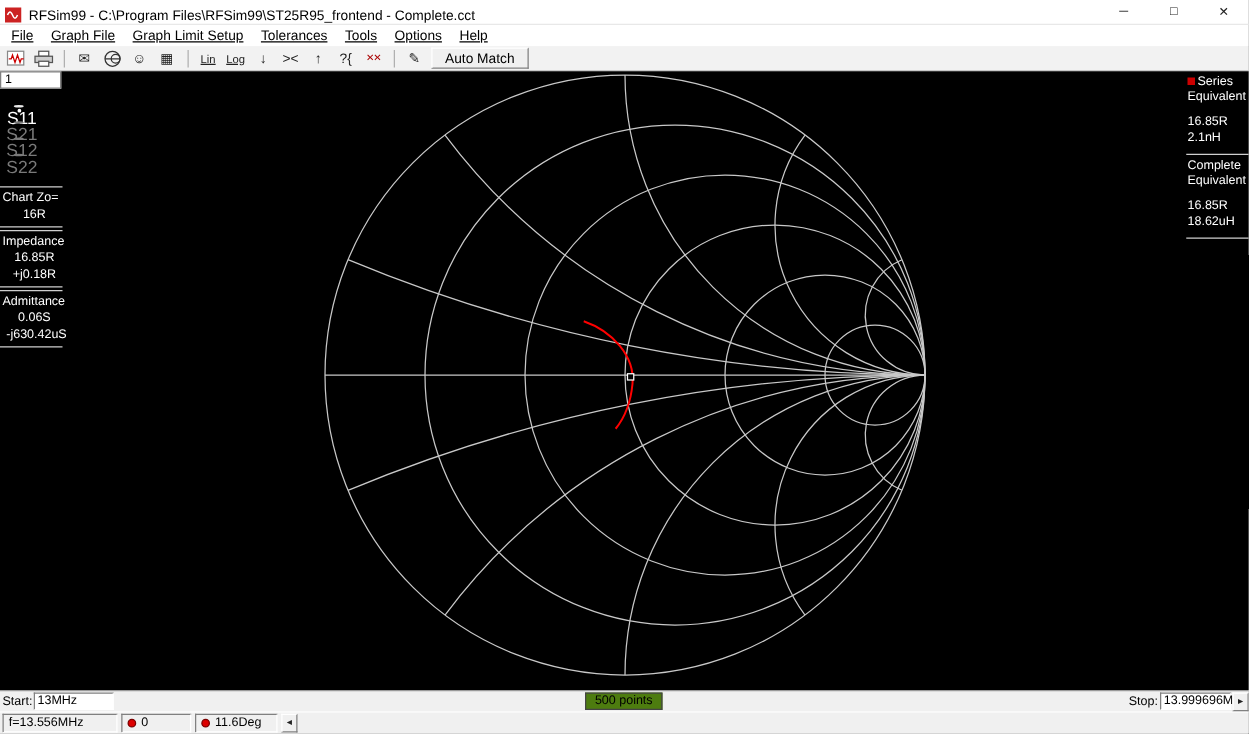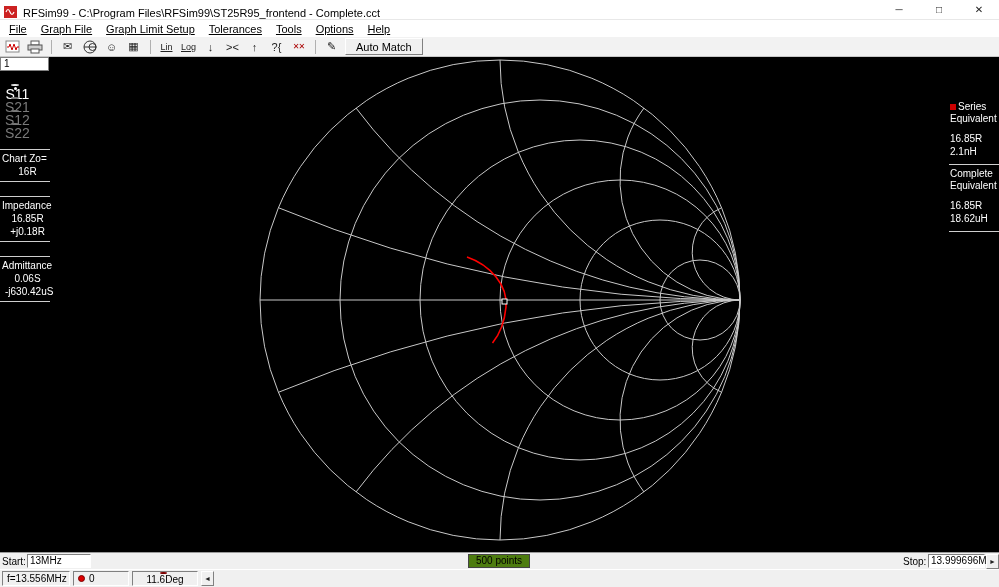--- a/index.html
+++ b/index.html
@@ -33,25 +33,25 @@
                border:1px solid #808080; font-size:10px; line-height:12px; padding-left:3px; }
 
   .radios { position:absolute; left:5px; top:27px; }
   .radio-row { display:flex; align-items:center; height:13px; font-size:14px; color:#fff;flex-direction:column; }
   .radio-circle { width:8px; height:8px; border:1px solid #e8e8e8; border-radius:50%; margin-right:4px; position:relative; }
   .radio-circle.sel::after { content:""; position:absolute; left:1.5px; top:1.5px; width:3px; height:3px; border-radius:50%; background:#fff; }
   .radio-row.disabled { color:#7a7a7a; }
   .radio-row.disabled .radio-circle { border-color:#7a7a7a; }
 
   .lp-sections { position:absolute; left:0; top:92px; width:50px; }
-  .lp-section { border-top:1px solid #cfcfcf; border-bottom:1px solid #cfcfcf; margin-bottom:14px;
+  .lp-section { border-top:1px solid #cfcfcf; border-bottom:1px solid #cfcfcf; margin-bottom:2px;
                 padding:2px 0 3px 2px; color:#fff; font-size:10px; line-height:13px; white-space:nowrap; }
   .lp-section .val { padding-left:3px;text-align:center; }
 
-  .right-panel { position:absolute; right:0; top:0; width:50px; color:#fff; font-size:10px; line-height:12px;margin-top:41px; }
+  .right-panel { position:absolute; right:0; top:0; width:50px; color:#fff; font-size:10px; line-height:12px; }
   .rp-section { border-bottom:1px solid #cfcfcf; padding:3px 0 6px 1px; white-space:nowrap; }
   .rp-section .val { margin-top:1px; }
   .rp-vals { margin-top:8px; }
   .swatch { display:inline-block; width:6px; height:6px; background:#cc0000; margin-right:2px; }
 
   
   .sweep-bar { position:relative; height:17px; background:#f0f0f0; border-top:1px solid #9a9a9a; font-size:10px; }
   .sb-label { position:absolute; top:3px; }
   .inputbox { position:absolute; top:1px; height:14px; background:#fff; border:1px solid; border-color:#808080 #fff #fff #808080;
               font-size:10px; line-height:12px; padding-left:2px; }
@@ -59,21 +59,21 @@
                 font-size:10px; line-height:12px; text-align:center; }
   .arrow-btn { height:15px; width:13px; background:#f0f0f0; border:1px solid; border-color:#fff #808080 #808080 #fff;
                font-size:7px; display:flex; align-items:center; justify-content:center; color:#222; }
   .sweep-bar .arrow-btn { position:absolute; left:986px; top:1px; }
 
   
   .status-bar { height:18px; background:#f0f0f0; display:flex; align-items:center; padding:0 2px; gap:3px; border-top:1px solid #ffffff; }
   .status-box { height:15px; background:#f0f0f0; border:1px solid; border-color:#808080 #fff #fff #808080;
                 font-size:10px; display:flex; align-items:center; padding:0 4px; }
   .led { width:7px; height:7px; border-radius:50%; background:#dd0000; margin-right:4px; border:1px solid #7a0000; }
-  .w-freq { width:68px; } .w-m1 { width:56px; } .w-m2 { width:66px;flex-direction:column; }
+  .w-freq { width:92px; } .w-m1 { width:56px; } .w-m2 { width:66px; }
 </style>
 </head>
 <body>
 
 <div class="window">
 
   <div class="titlebar">
     <span class="app-icon">
       <svg width="14" height="14">
           <rect x="0" y="1" width="13" height="12" fill="#cc2222"></rect>

